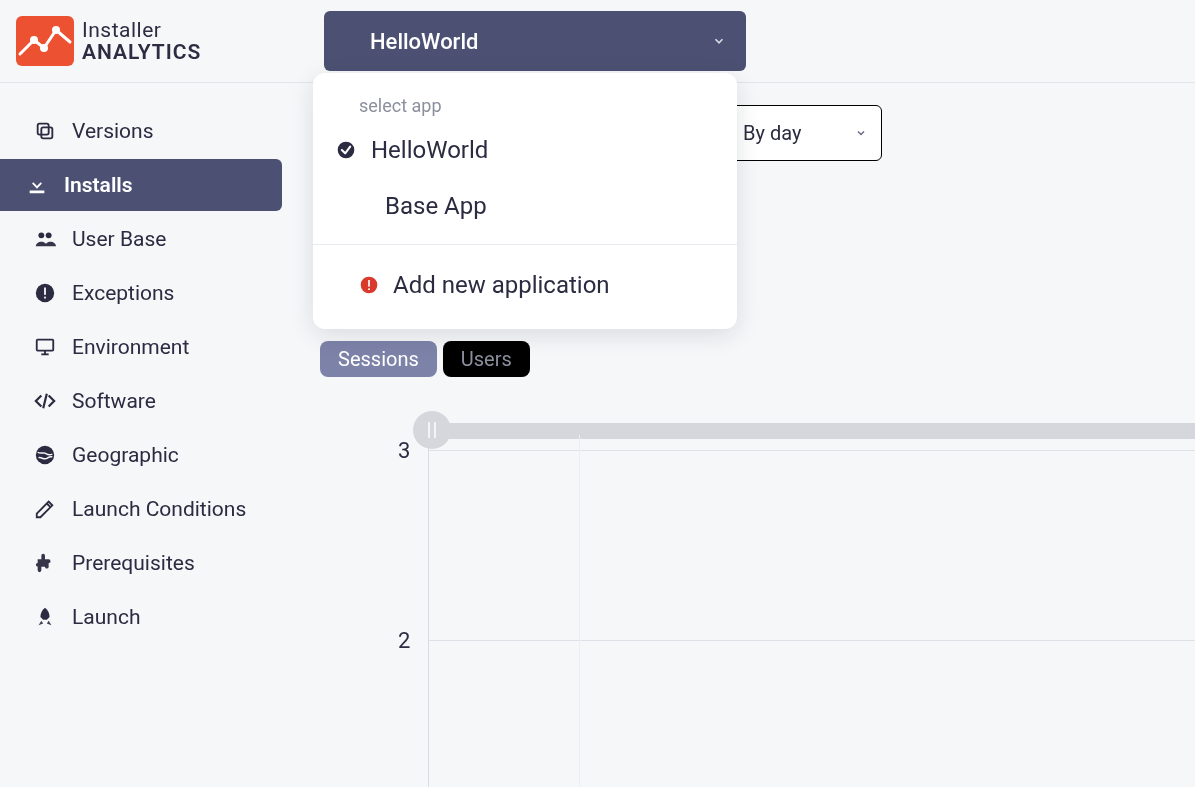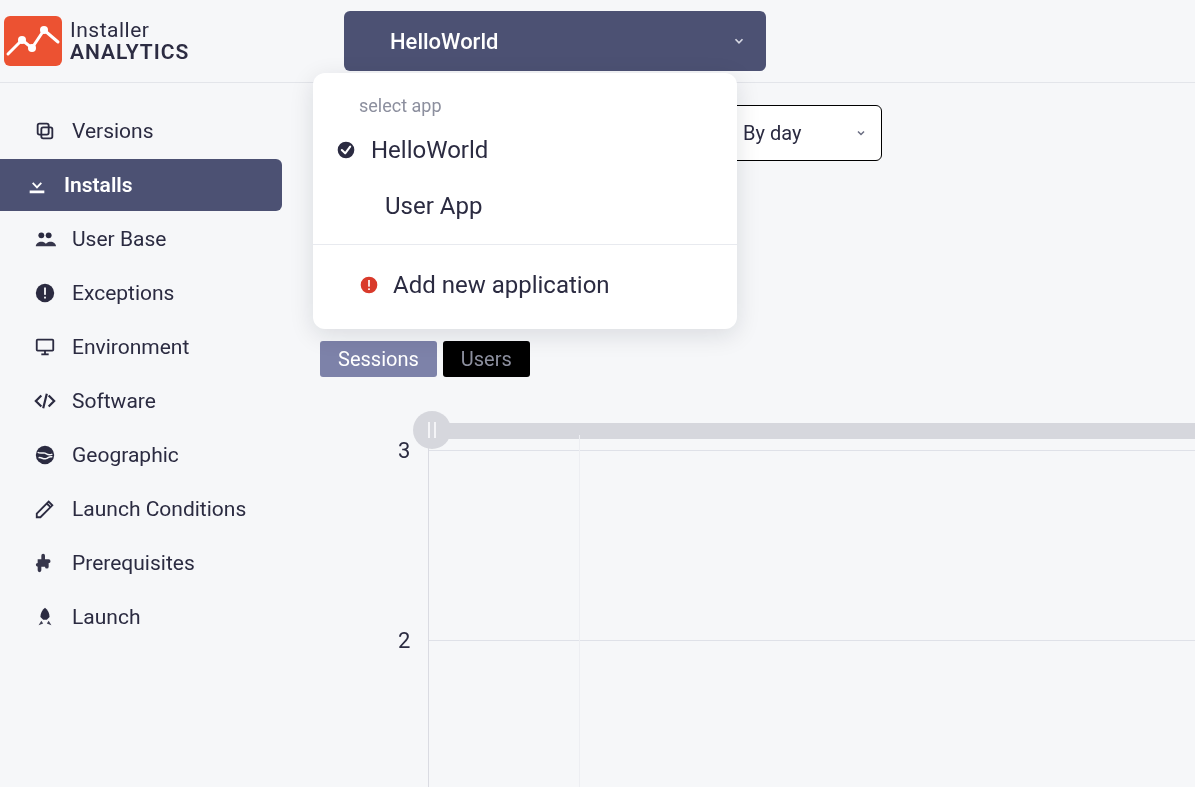--- a/index.html
+++ b/index.html
@@ -13,22 +13,21 @@
     height: 787px;
     position: relative;
   }
 
   
   .header {
     display: flex;
     align-items: center;
     height: 83px;
     border-bottom: 1px solid #e3e5ea;
-    padding-left: 4px;
-    gap: 32px;
+    padding-left: 16px;
   }
   .logo-block {
     display: flex;
     align-items: center;
     gap: 8px;
     width: 304px;
   }
   .logo-icon {
     width: 58px;
     height: 50px;
@@ -167,21 +166,21 @@
   .tabs {
     position: absolute;
     top: 258px;
     left: 20px;
     display:flex;
     gap:0;
   }
   .tab {
     padding: 6px 18px;
     font-size: 20px;
-    border-radius: 3px;
+    border-radius: 8px;
     cursor:pointer;
   }
   .tab.active { background:#7d82a9; color:#fff; }
   .tab.inactive { background:#000000; color:#8c8f9e; margin-left:6px; }
 
   
   .chart-wrap {
     position:absolute;
     top: 312px;
     left: 20px;
@@ -277,21 +276,21 @@
     <span class="check">
       <svg width="20" height="20" viewBox="0 0 24 24">
           <circle cx="12" cy="12" r="10" fill="#2b2b41"></circle>
           <polyline points="7 12 11 16 17 8" fill="none" stroke="#fff" stroke-width="2.5" stroke-linecap="round" stroke-linejoin="round"></polyline>
         </svg>
     </span>
     <span>HelloWorld</span>
   </div>
   <div class="opt indent">
     <span style="width:12px"></span>
-    <span>User App</span>
+    <span>Base App</span>
   </div>
   <div class="divider"></div>
   <div class="add">
     <span class="warn">
       <svg width="20" height="20" viewBox="0 0 24 24">
           <circle cx="12" cy="12" r="10" fill="#d93a2b"></circle>
           <rect x="11" y="6" width="2" height="8" fill="#fff"></rect>
           <rect x="11" y="16" width="2" height="2" fill="#fff"></rect>
         </svg>
     </span>

